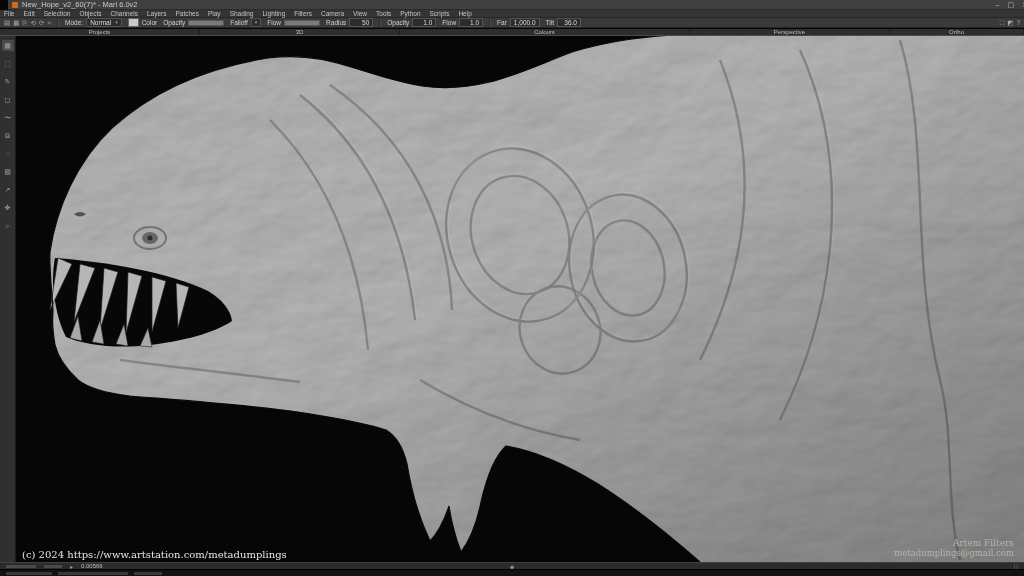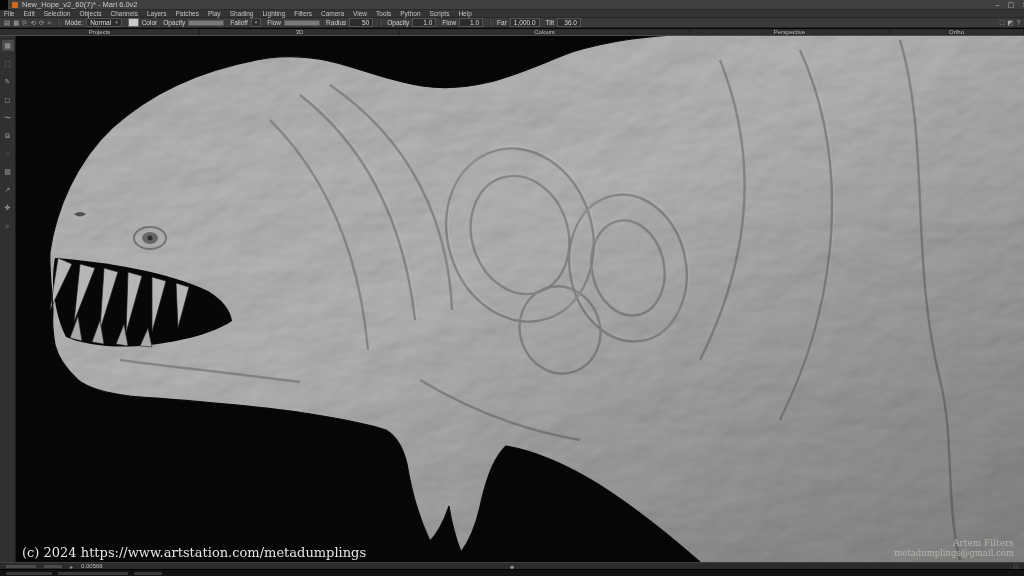--- a/index.html
+++ b/index.html
@@ -43,21 +43,21 @@
   .t1{width:200px;}.t2{width:200px;}.t3{width:290px;}.t4{width:200px;}.t5{flex:1;}
   
   .lefttools{position:absolute;left:0;top:36px;width:16px;height:526px;background:#303030;
     border-right:1px solid #1c1c1c;display:flex;flex-direction:column;align-items:center;
     padding-top:4px;box-sizing:border-box;gap:7px;}
   .lefttools .ticon{font-size:7px;color:#9f9f9f;width:12px;height:11px;line-height:11px;
     text-align:center;border-radius:1px;}
   .lefttools .ticon:nth-child(1){background:#4a4a4a;}
   
   .viewport{position:absolute;left:16px;top:36px;width:1008px;height:526px;background:#060606;overflow:hidden;}
-  .wm-left{position:absolute;left:6px;bottom:2px;font-size:13px;color:#e6e6e6;
+  .wm-left{position:absolute;left:6px;bottom:2px;font-size:10px;color:#e6e6e6;
     font-family:"DejaVu Serif",serif;white-space:nowrap;z-index:5;margin-top:12px;}
   .wm-right{position:absolute;right:10px;bottom:4px;text-align:right;z-index:5;
     font-family:"DejaVu Serif",serif;color:#b5b5ab;line-height:10px;}
   .wm-right .nm{font-size:9px;display:block;}
   .wm-right .em{font-size:8.5px;display:block;text-align:right;}
   
   .statusbar{position:absolute;left:0;top:562px;width:1024px;height:7px;background:#2b2b2b;
     border-top:1px solid #3f3f3f;display:flex;align-items:center;padding:0 6px;box-sizing:border-box;gap:8px;}
   .statusbar .chip{width:30px;height:3px;background:#4a4a4a;}
   .statusbar .metric{font-size:6px;color:#bdbdbd;}

